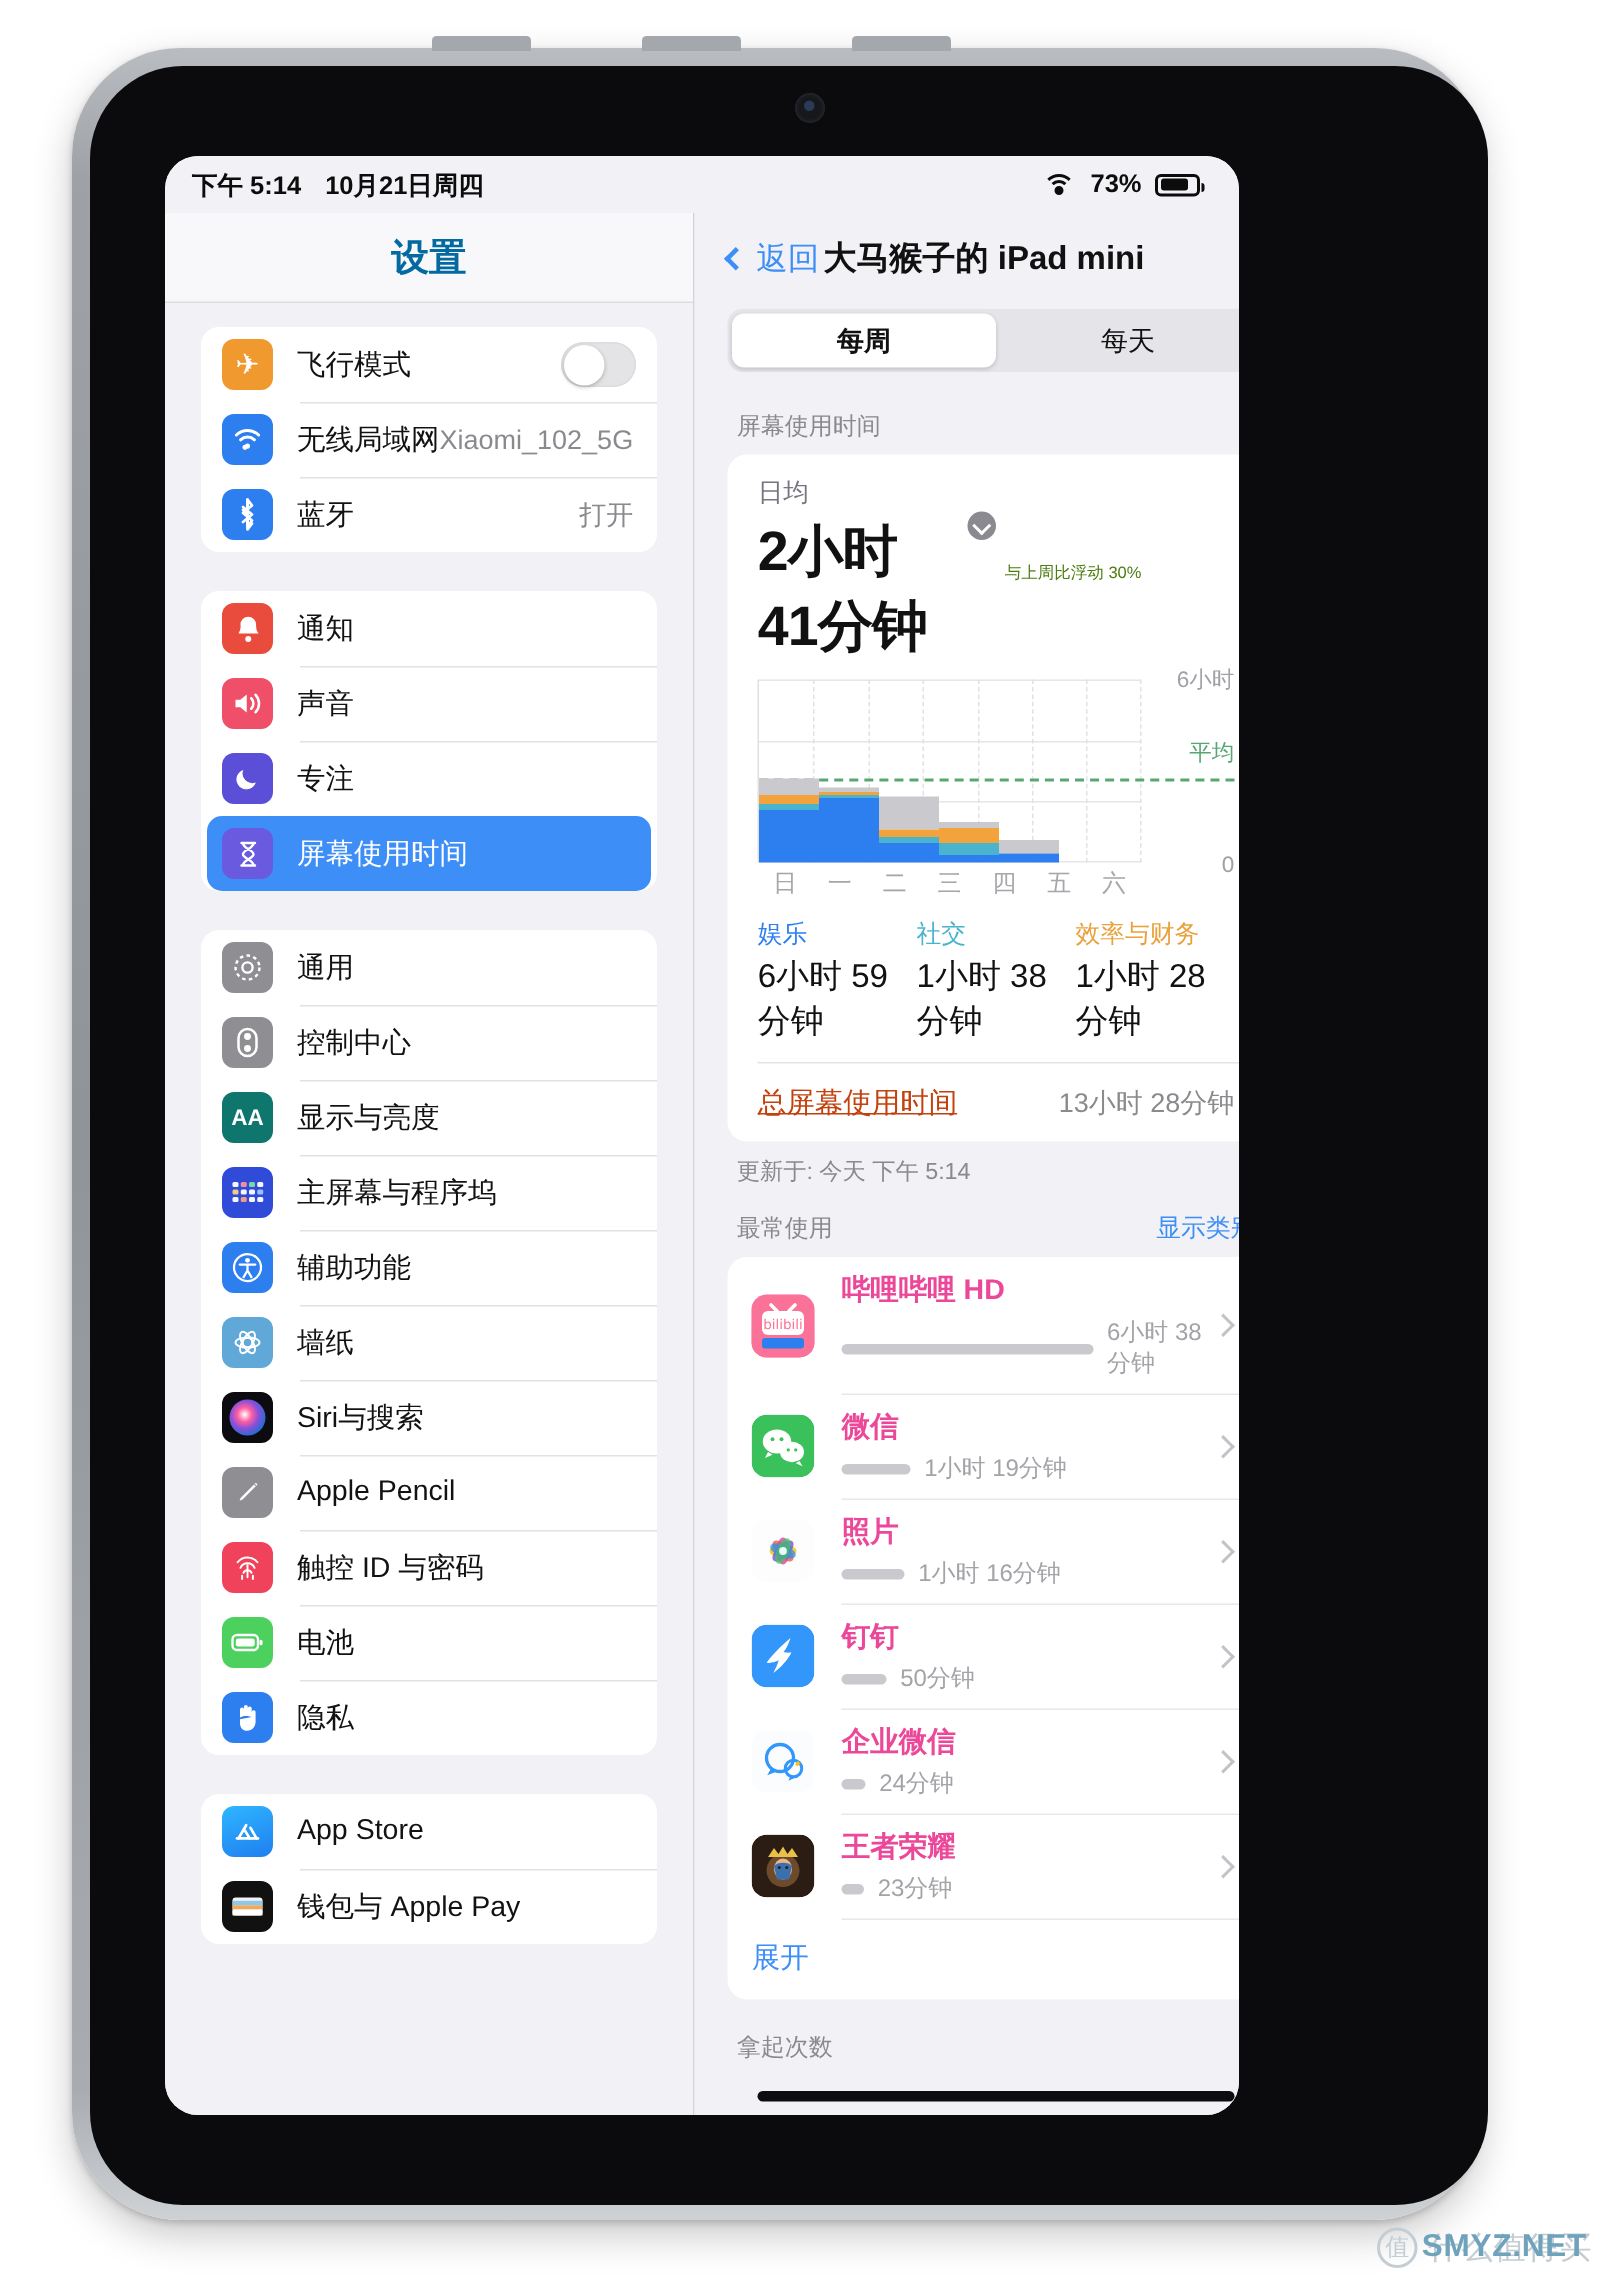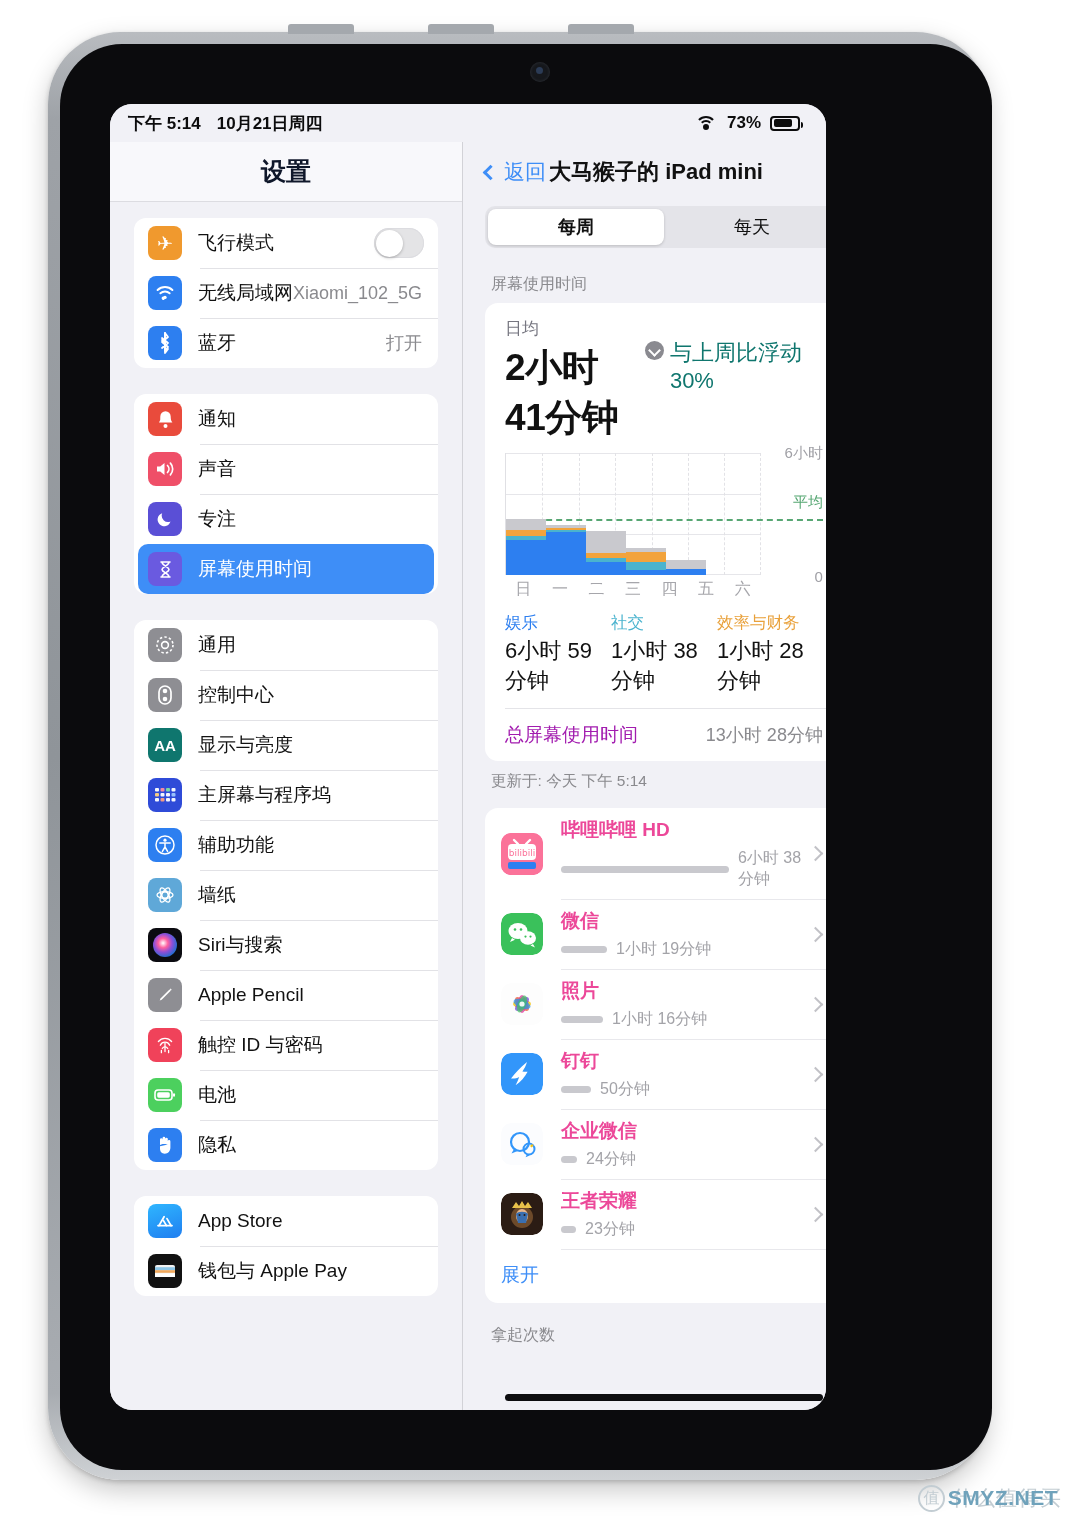--- a/index.html
+++ b/index.html
@@ -75,21 +75,21 @@
 
   
   .sidebar {
     width: 371px; background: #f1f1f6; border-right: 1px solid #d2d2d7;
     display: flex; flex-direction: column; min-height: 0;
   }
   .sidebar-header {
     height: 60px; display: flex; align-items: center; justify-content: center;
     background: #f8f8fb; border-bottom: 1px solid #dcdce1; flex: none;
   }
-  .sidebar-title { font-size: 25px; font-weight: bold; color: #0f172a; }
+  .sidebar-title { font-size: 25px; font-weight: bold; color: #0369a1; }
   .sidebar-scroll { flex: 1; overflow: hidden; padding: 16px 24px 0 24px; }
   .group { background: #fff; border-radius: 12px; margin-bottom: 26px; overflow: hidden; }
   .row {
     display: flex; align-items: center; height: 50px; padding-left: 14px; position: relative;
   }
   .row + .row::before {
     content:""; position:absolute; left: 66px; right: 0; top: 0; height: 1px; background: #e2e2e6;
   }
   .row-icon {
     width: 34px; height: 34px; border-radius: 8px; flex: none; margin-right: 16px;
@@ -139,21 +139,21 @@
 
   .sum-head { padding: 14px 20px 0 20px; display: flex; align-items: flex-start; }
   .sum-left { flex: 1; }
   .sum-daily { font-size: 17px; color: #767680; }
   .sum-big { font-size: 37px; font-weight: bold; color: #111; letter-spacing: -0.5px; margin-top: 3px; }
   .sum-right { display: flex; gap: 6px; padding-top: 22px; width: 178px; }
   .arrow-badge { width: 19px; height: 19px; border-radius: 50%; background: #8a8a90; flex: none;
     position: relative; margin-top: 2px; }
   .arrow-badge::after { content:""; position:absolute; left:5.5px; top:5px; width:7px; height:7px;
     border-left: 2px solid #fff; border-bottom: 2px solid #fff; transform: rotate(-45deg); }
-  .sum-delta { font-size: 22px; color: #0f766e; line-height: 1.28; }
+  .sum-delta { font-size: 11px; color: #4d7c0f; line-height: 1.28; margin-top: 36px; }
 
   
   .chart-wrap { position: relative; height: 122px; margin: 10px 20px 0 20px; padding-right: 62px; }
   .plot { position: relative; height: 100%; border-left: 1px solid #e0e0e4; }
   .hline { position: absolute; left: 0; right: 0; height: 1px; background: #e6e6ea; }
   .vdash { position: absolute; top: 0; bottom: 0; width: 0; border-left: 1.5px dashed #e2e2e6; }
   .avgline { position: absolute; left: 0; right: -62px; height: 0; border-top: 2.5px dashed #57a773; }
   .bars { position: absolute; left: 0; right: 0; bottom: 0; top: 0; display: flex; }
   .barcell { flex: 1; display: flex; align-items: flex-end; justify-content: center; }
   .bar { width: 40px; display: flex; flex-direction: column-reverse; }
@@ -163,21 +163,21 @@
   .axis-avg { position: absolute; right: 0; font-size: 15px; color: #57a773; transform: translateY(-50%); }
   .xlabels { display: flex; margin: 4px 20px 0 20px; padding-right: 62px; }
   .xlab { flex: 1; text-align: center; font-size: 16px; color: #a6a6ab; }
 
   .legend { display: flex; padding: 12px 20px 12px 20px; }
   .leg { flex: 1; }
   .leg-name { font-size: 16.5px; }
   .leg-val { font-size: 22px; color: #121212; margin-top: 2px; }
   .card-div { height: 1px; background: #e4e4e8; margin-left: 20px; }
   .total-row { display: flex; align-items: center; padding: 13px 20px; }
-  .total-label { font-size: 19px; color: #a21caf; }
+  .total-label { font-size: 19px; color: #c2410c; text-decoration: underline; }
   .total-val { margin-left: auto; font-size: 18px; color: #8a8a8e; }
 
   .updated { font-size: 15.5px; color: #8a8a8e; margin: 10px 6px 16px 6px; }
   .apps-head { display: flex; align-items: baseline; margin: 0 6px 8px 6px; }
   .apps-head .t { font-size: 16px; color: #8a8a8e; }
   .apps-head .a { margin-left: auto; font-size: 16.5px; color: #3e8ef7; cursor: pointer; }
 
   .app-row { display: flex; align-items: center; padding: 9px 16px 9px 16px; position: relative; min-height: 61px; }
   .app-row + .app-row::before { content:""; position:absolute; left:76px; right:0; top:0; height:1px; background:#e8e8ec; }
   .app-icon { width: 42px; height: 42px; border-radius: 10px; flex: none; margin-right: 18px;
@@ -596,20 +596,24 @@
 
             <div class="card-div"></div>
             <div class="total-row">
               <span class="total-label">总屏幕使用时间</span>
               <span class="total-val">13小时 28分钟</span>
             </div>
           </div>
 
           <div class="updated">更新于: 今天 下午 5:14</div>
 
+          <div class="apps-head">
+            <span class="t">最常使用</span>
+            <span class="a">显示类别</span>
+          </div>
 
           <div class="card">
 
             <div class="app-row">
               <span class="app-icon" style="background:linear-gradient(160deg,#ff7aa8,#ff4d8d);">
                 <svg width="42" height="42" viewBox="0 0 42 42">
                   <rect width="42" height="42" rx="10" fill="#fb7299"></rect>
                   <rect x="7" y="11" width="28" height="16" rx="4" fill="#fff"></rect>
                   <path d="M13 7l4 4M29 7l-4 4" stroke="#fff" stroke-width="2.4" stroke-linecap="round"></path>
                   <text x="21" y="23" font-size="9" fill="#fb7299" text-anchor="middle" font-family="DejaVu Sans">bilibili</text>

